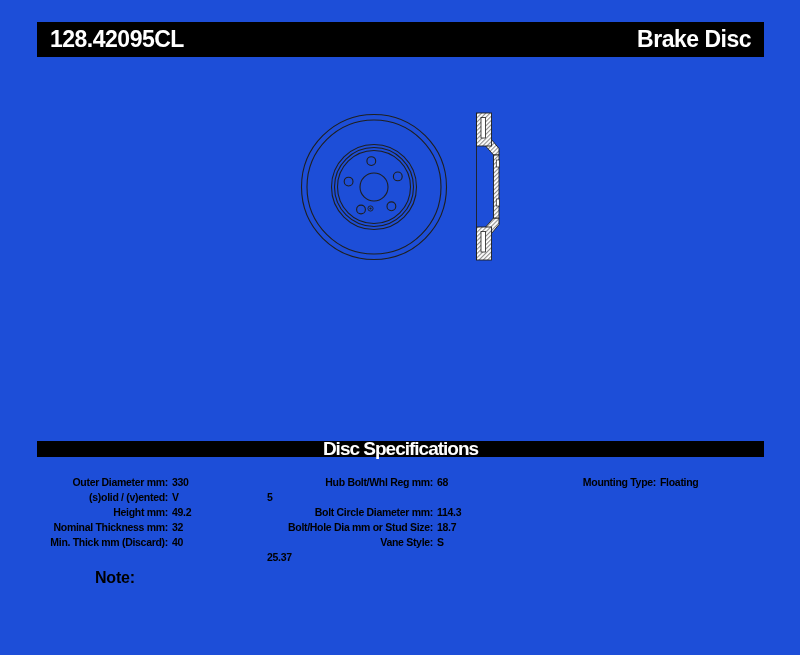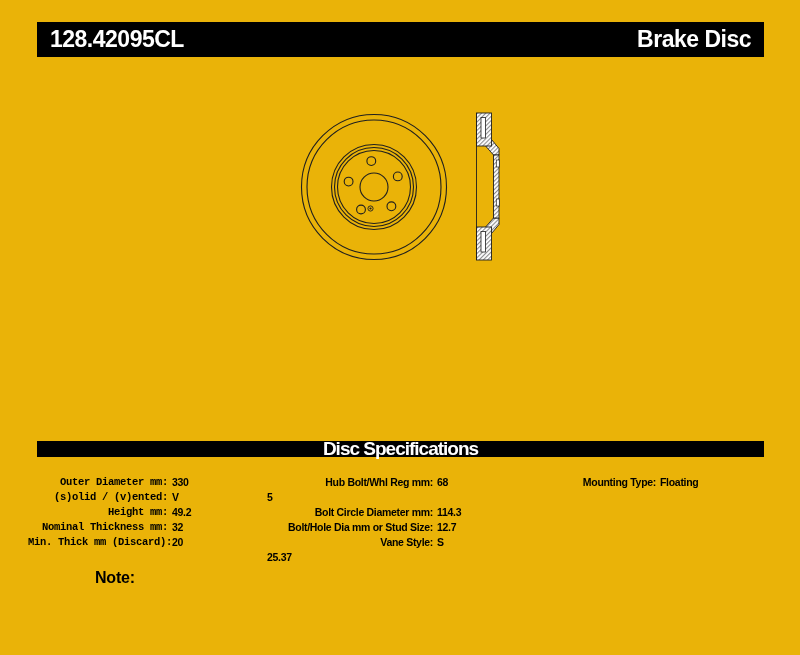--- a/index.html
+++ b/index.html
@@ -1,17 +1,17 @@
 <!DOCTYPE html>
 <html><head>
 <meta charset="utf-8">
 <style>
   html,body { margin:0; padding:0; background:#fff; }
   .page {
-    position:relative; width:800px; height:655px; background:#eab308;
+    position:relative; width:800px; height:655px; background:#1d4ed8;
     font-family:"Liberation Sans", sans-serif; overflow:hidden;
   }
   .bar {
     position:absolute; background:#000; color:#fff; font-weight:bold;
     box-sizing:border-box;
   }
   .header-bar {
     left:37px; top:22px; width:727px; height:35px;
     display:flex; justify-content:space-between; align-items:center;
     padding:0 13px; font-size:23px; letter-spacing:-0.5px;
@@ -22,21 +22,21 @@
     font-size:19px; letter-spacing:-1px;
   }
   .drawing-svg { position:absolute; left:280px; top:95px; }
   .spec-col {
     position:absolute; top:475px; font-size:10.5px; font-weight:bold;
     color:#000; letter-spacing:-0.3px;
   }
   .spec-row { display:flex; line-height:15px; white-space:nowrap; }
   .spec-label { text-align:right; }
   .spec-value { margin-left:4px; text-align:left; }
-  .col1 { left:28px; }  .col1 .spec-label { width:140px;font-family:Liberation Mono, monospace; }
+  .col1 { left:28px; }  .col1 .spec-label { width:140px; }
   .col2 { left:263px; } .col2 .spec-label { width:170px; }
   .col3 { left:506px; } .col3 .spec-label { width:150px; }
   .note-label {
     position:absolute; left:95px; top:569px;
     font-size:16px; font-weight:bold; color:#000; letter-spacing:-0.2px;
   }
 </style>
 </head>
 <body>
 
@@ -110,39 +110,39 @@
     <div class="spec-row">
       <span class="spec-label">Height mm:</span>
       <span class="spec-value">49.2</span>
     </div>
     <div class="spec-row">
       <span class="spec-label">Nominal Thickness mm:</span>
       <span class="spec-value">32</span>
     </div>
     <div class="spec-row">
       <span class="spec-label">Min. Thick mm (Discard):</span>
-      <span class="spec-value">20</span>
+      <span class="spec-value">40</span>
     </div>
   </div>
 
   <div class="spec-col col2">
     <div class="spec-row">
       <span class="spec-label">Hub Bolt/Whl Reg mm:</span>
       <span class="spec-value">68</span>
     </div>
     <div class="spec-row">
       <span class="spec-value">5</span>
     </div>
     <div class="spec-row">
       <span class="spec-label">Bolt Circle Diameter mm:</span>
       <span class="spec-value">114.3</span>
     </div>
     <div class="spec-row">
       <span class="spec-label">Bolt/Hole Dia mm or Stud Size:</span>
-      <span class="spec-value">12.7</span>
+      <span class="spec-value">18.7</span>
     </div>
     <div class="spec-row">
       <span class="spec-label">Vane Style:</span>
       <span class="spec-value">S</span>
     </div>
     <div class="spec-row">
       <span class="spec-value">25.37</span>
     </div>
   </div>
 

